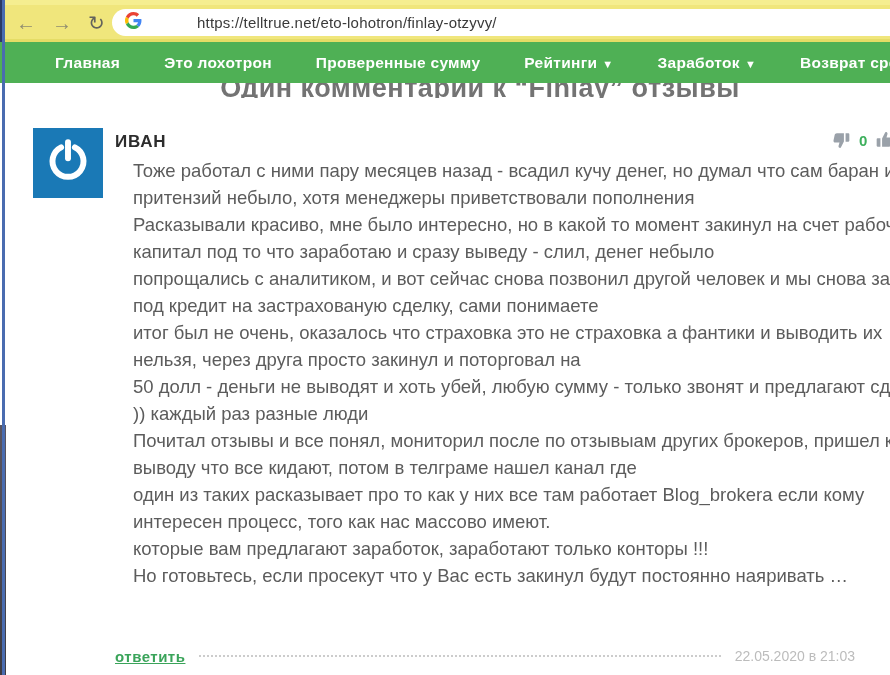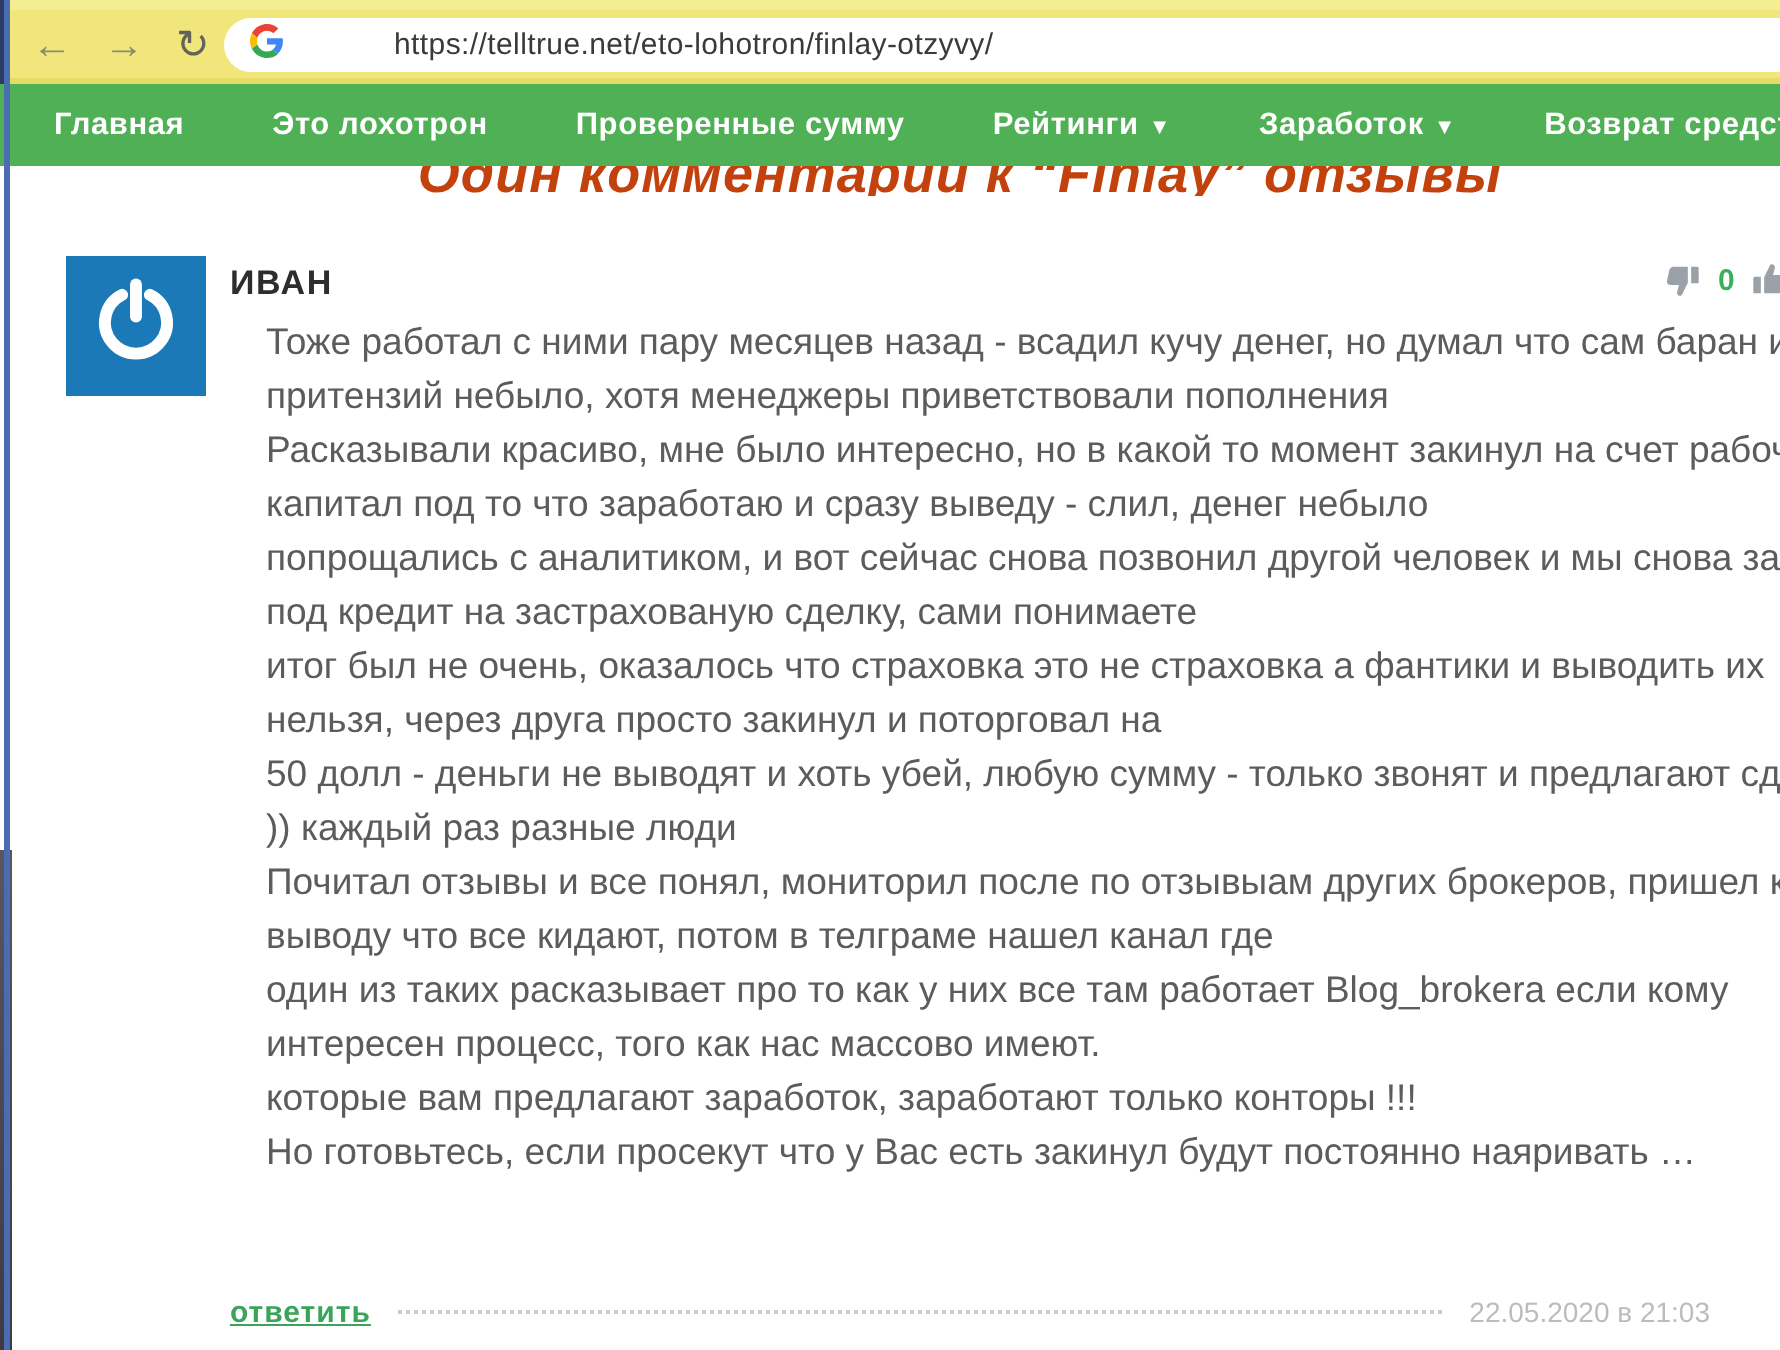--- a/index.html
+++ b/index.html
@@ -32,36 +32,36 @@
     position:absolute; left:112px; top:4px; width:790px; height:27px;
     background:#ffffff; border-radius:14px;
     display:flex; align-items:center; padding-left:13px; gap:11px;
   }
   .url-text { font-size:15px; color:#3a3a3a; letter-spacing:0.2px;margin-left:44px; }
 
   
   .site-nav {
     position:absolute; left:0; top:42px; width:890px; height:41px;
     background:#4fb055; display:flex; align-items:center;
-    padding-left:27px; gap:44px; z-index:9;
+    padding-left:55px; gap:44px; z-index:9;
   }
   .site-nav .nav-item {
     color:#ffffff; font-size:15.5px; font-weight:bold; letter-spacing:0.3px;
     white-space:nowrap; cursor:pointer;
   }
   .site-nav .caret { font-size:11px; margin-left:5px; }
 
   
   .heading-clip {
     position:absolute; left:70px; top:83px; width:820px; height:15px;
     overflow:hidden; text-align:center;
   }
   .heading-text {
     display:inline-block; font-size:27px; line-height:30px; font-weight:bold;
-    color:#c2410c; letter-spacing:0.5px; margin-top:-16px; white-space:nowrap;font-style:italic;
+    color:#737373; letter-spacing:0.5px; margin-top:-16px; white-space:nowrap;
   }
 
   
   .avatar {
     position:absolute; left:33px; top:128px; width:70px; height:70px;
     background:#1a79b6; display:flex; align-items:center; justify-content:center;
   }
   .author {
     position:absolute; left:115px; top:132px;
     font-size:17px; font-weight:bold; color:#2d2d2d; letter-spacing:0.8px;

